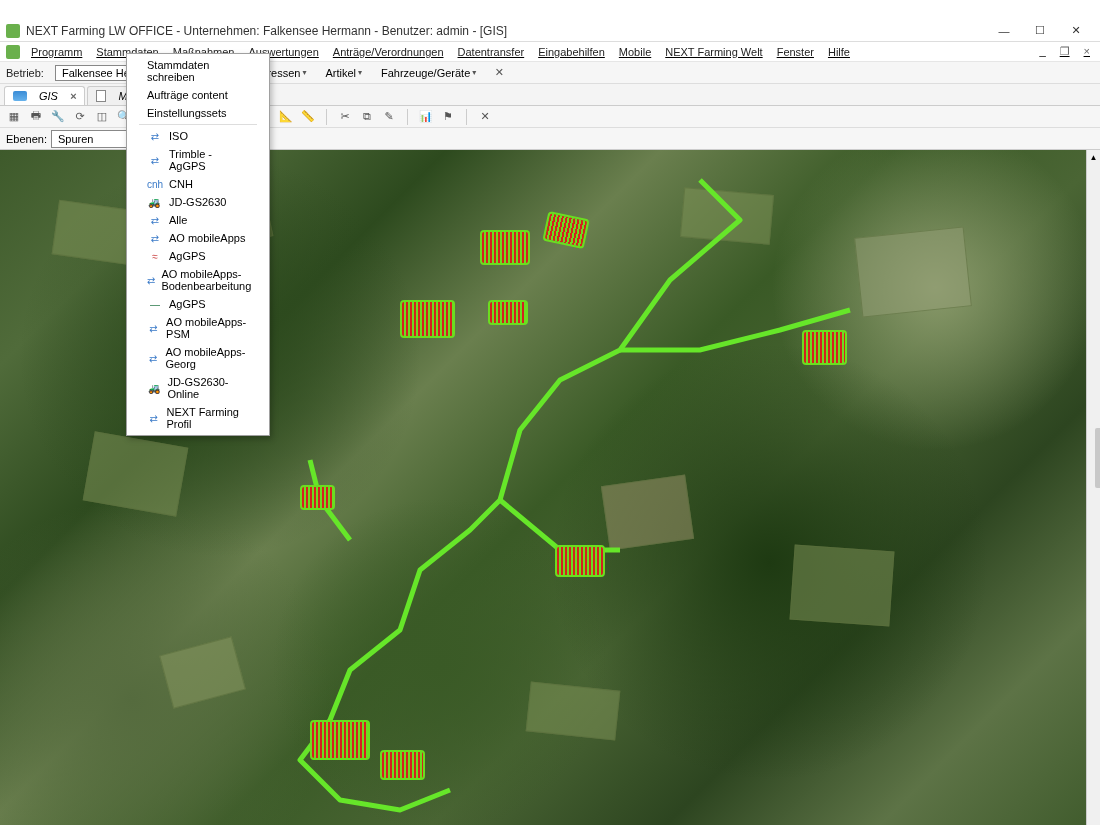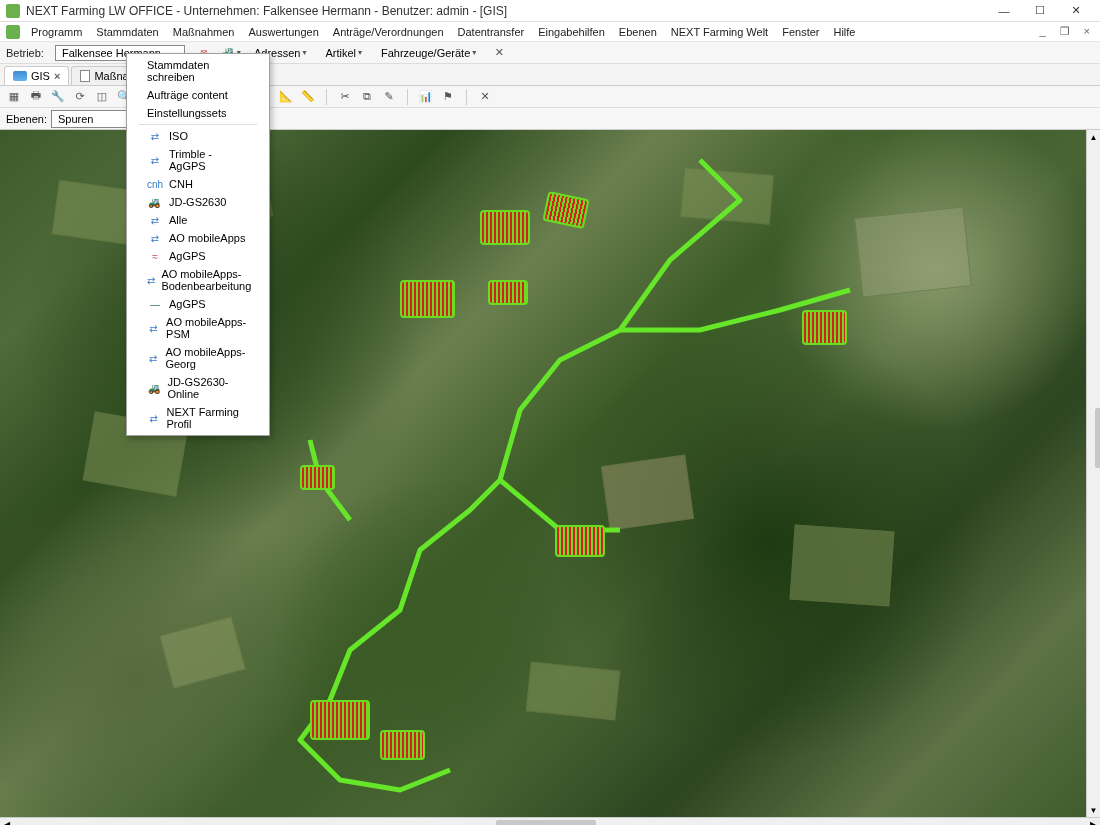--- a/index.html
+++ b/index.html
@@ -1,33 +1,33 @@
 <!DOCTYPE html>
 <html><head>
 <meta charset="utf-8">
 <style>
 * { margin: 0; padding: 0; box-sizing: border-box; font-family: "Segoe UI", Tahoma, sans-serif; font-size: 11px; }
 html, body { width: 1100px; height: 825px; background: #fff; overflow: hidden; }
-.titlebar { height: 22px; background: #fff; display: flex; align-items: center; padding: 0 6px; border-bottom: 1px solid #ddd; }
+.titlebar { height: 22px; background: #fff; display: flex; align-items: center; padding: 0 6px; border-bottom: 1px solid #ddd; margin-top: 20px; }
 .titlebar .app-icon { width: 14px; height: 14px; background: #6ab04c; margin-right: 6px; border-radius: 2px; }
 .titlebar .title { flex: 1; color: #333; font-size: 12px; }
 .titlebar .winbtn { width: 36px; height: 20px; display: flex; align-items: center; justify-content: center; color: #333; cursor: pointer; }
-.menubar { height: 20px; display: flex; align-items: center; padding: 0 6px; background: #fff; border-bottom: 1px solid #e6e6e6; }
+.menubar { height: 20px; display: flex; align-items: center; padding: 0 6px; background: #fff; border-bottom: 1px solid #e6e6e6; text-decoration: underline; }
 .menubar .mitem { padding: 2px 7px; cursor: pointer; color: #222; }
 .menubar .app-icon { width: 14px; height: 14px; background: #6ab04c; margin-right: 4px; border-radius: 2px; }
 .mdi-controls { margin-left: auto; display: flex; gap: 6px; color: #666; }
 .mdi-controls span { cursor: pointer; padding: 0 4px; }
 .toolbar1 { height: 22px; display: flex; align-items: center; padding: 0 6px; background: #f6f6f6; border-bottom: 1px solid #ddd; gap: 11px; }
 .field-label { color: #222; }
 .field-box { border: 1px solid #888; padding: 1px 6px; background: #fff; min-width: 130px; }
 .tb-ico { width: 16px; height: 16px; display: inline-flex; align-items: center; justify-content: center; cursor: pointer; font-size: 11px; }
 .tb-sep { width: 1px; height: 16px; background: #ccc; margin: 0 4px; }
 .dropdown-caret { font-size: 8px; color: #555; margin-left: 2px; }
 .tabbar { height: 22px; display: flex; align-items: flex-end; padding: 0 4px; background: #f4f4f4; border-bottom: 1px solid #ccc; }
-.tab { display: flex; align-items: center; gap: 4px; padding: 3px 8px; border: 1px solid #ccc; border-bottom: none; background: #fff; margin-right: 2px; cursor: pointer; border-radius: 3px 3px 0 0; }
+.tab { display: flex; align-items: center; gap: 12px; padding: 3px 8px; border: 1px solid #ccc; border-bottom: none; background: #fff; margin-right: 2px; cursor: pointer; border-radius: 3px 3px 0 0; font-style: italic; }
 .tab .wave { width: 14px; height: 10px; background: linear-gradient(#3a8cd6, #66b2ec); border-radius: 2px; }
 .tab .doc { width: 10px; height: 12px; border: 1px solid #888; background: #fff; }
 .tab .close { color: #666; font-weight: bold; }
 .toolbar2 { height: 22px; display: flex; align-items: center; padding: 0 6px; background: #f6f6f6; border-bottom: 1px solid #ddd; gap: 6px; }
 .t2-ico { width: 16px; height: 16px; display: inline-flex; align-items: center; justify-content: center; cursor: pointer; color: #555; }
 .toolbar3 { height: 22px; display: flex; align-items: center; padding: 0 6px; background: #f6f6f6; border-bottom: 1px solid #ccc; gap: 4px; }
 .toolbar3 select { border: 1px solid #888; font-size: 11px; padding: 1px 2px; min-width: 90px; background: #fff; }
 .map-wrap { position: relative; width: 1100px; height: 687px; overflow: hidden; }
 .map-bg { position: absolute; inset: 0; background:
   radial-gradient(circle at 20% 30%, #2d4a1e 0%, transparent 20%),
@@ -70,21 +70,21 @@
 
 <div class="menubar">
   <div class="app-icon"></div>
   <div class="mitem">Programm</div>
   <div class="mitem">Stammdaten</div>
   <div class="mitem">Maßnahmen</div>
   <div class="mitem">Auswertungen</div>
   <div class="mitem">Anträge/Verordnungen</div>
   <div class="mitem">Datentransfer</div>
   <div class="mitem">Eingabehilfen</div>
-  <div class="mitem">Ebenen</div>
+  <div class="mitem">Mobile</div>
   <div class="mitem">NEXT Farming Welt</div>
   <div class="mitem">Fenster</div>
   <div class="mitem">Hilfe</div>
   <div class="mdi-controls">
     <span>_</span>
     <span>❐</span>
     <span>×</span>
   </div>
 </div>
 

